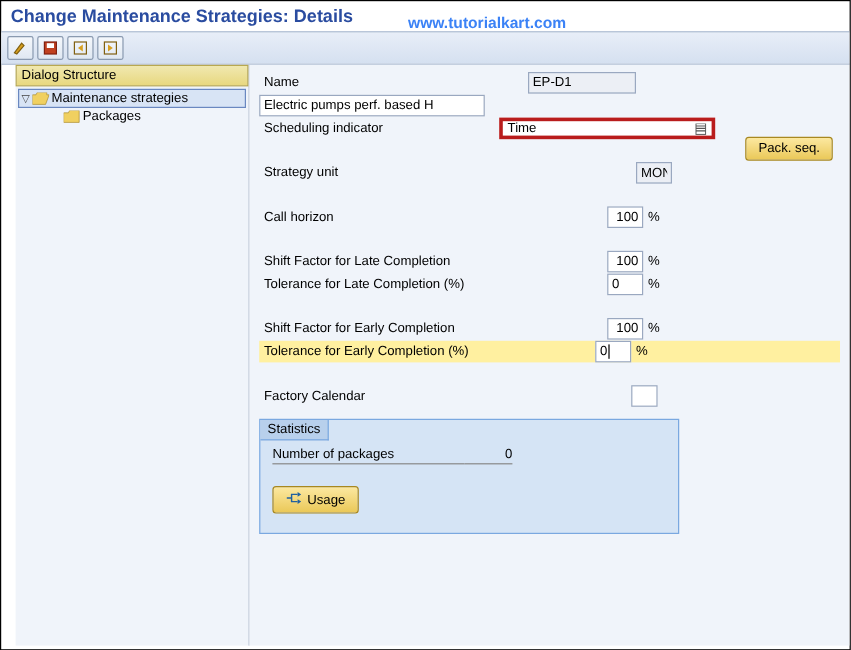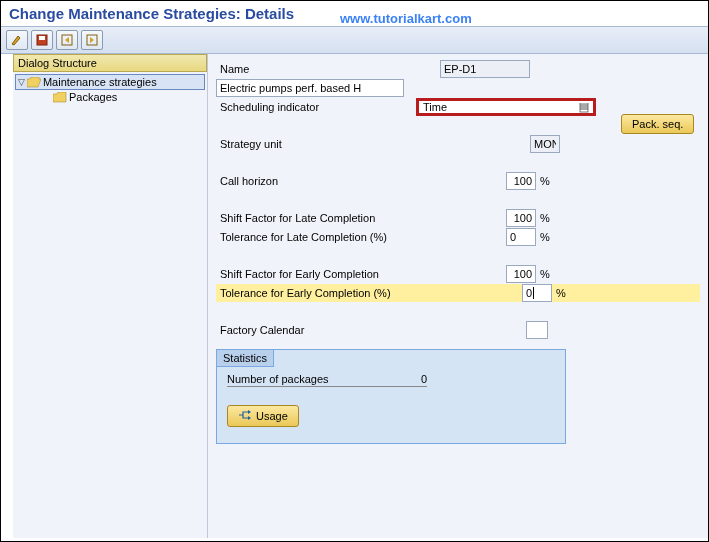--- a/index.html
+++ b/index.html
@@ -140,21 +140,21 @@
       <span class="pct">%</span>
     </div>
 
     <div class="gap"></div>
     <div class="field-row">
       <div class="field-label" style="width:290px">Shift Factor for Early Completion</div>
       <input class="text-input" style="width: 30px; text-align: right;" value="100">
       <span class="pct">%</span>
     </div>
     <div class="field-row hl">
-      <div class="field-label" style="width:306px">Tolerance for Early Completion (%)</div>
+      <div class="field-label" style="width:280px">Tolerance for Early Completion (%)</div>
       <div class="cursor-input">
           <span>0</span>
           <span class="cursor-line"></span>
         </div>
       <span class="pct">%</span>
     </div>
 
     <div class="gap"></div>
     <div class="field-row">
       <div class="field-label" style="width:310px">Factory Calendar</div>

